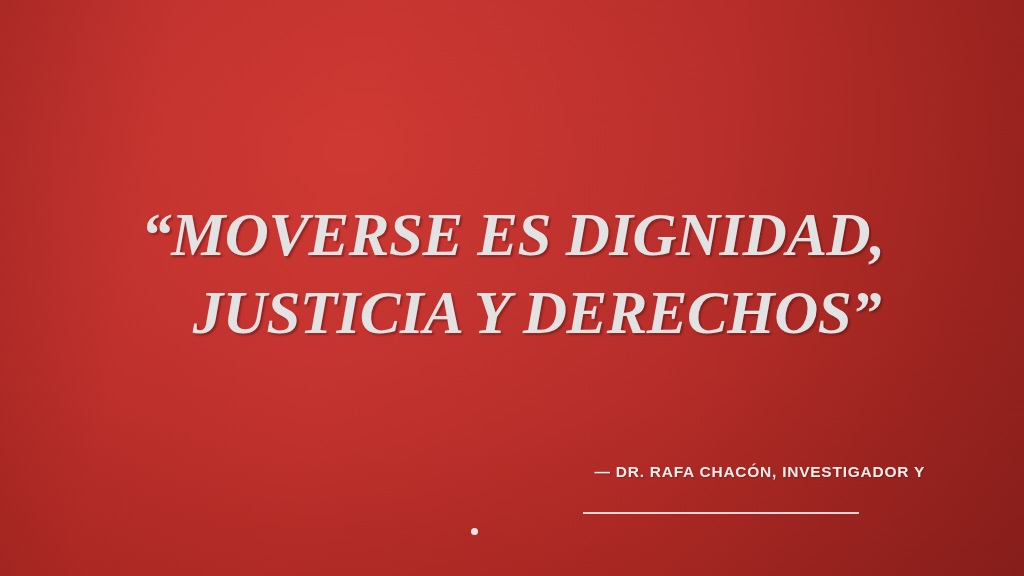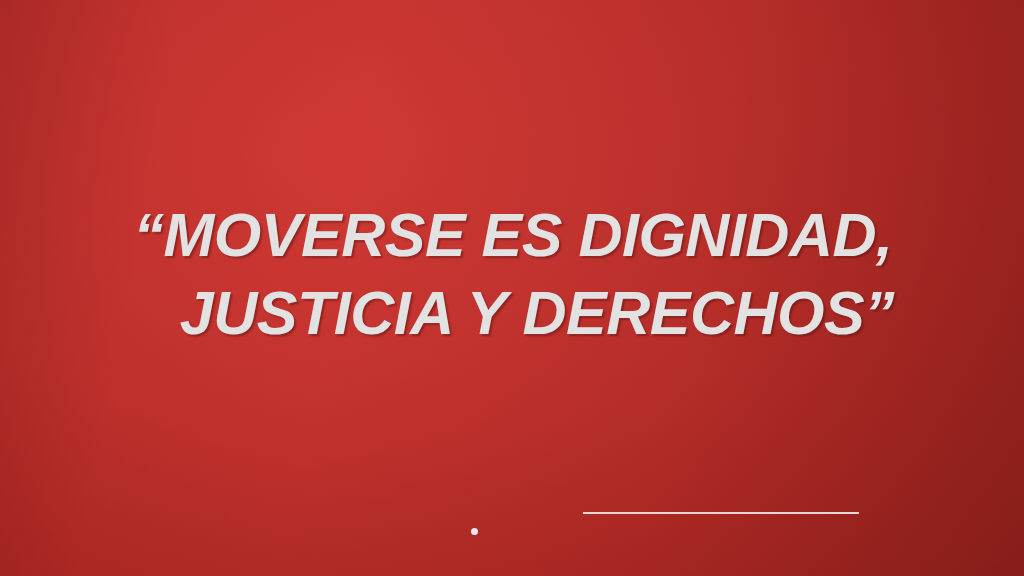--- a/index.html
+++ b/index.html
@@ -70,21 +70,21 @@
   #quote-block {
     position: absolute;
     left: 0;
     top: 196px;
     width: 1024px;
     text-align: center;
   }
   .quote-line {
     display: block;
     color: #e2e2e2;
-    font-family: Liberation Sans, sans-serif;
+    font-family: Liberation Serif, serif;
     font-weight: bold;
     font-style: italic;
     font-size: 61px;
     line-height: 78px;
     letter-spacing: -0.5px;
     white-space: nowrap;
     text-shadow:
       2px 2px 2px rgba(70,10,10,0.40),
       0 1px 0 rgba(255,255,255,0.06);
   }
@@ -139,19 +139,20 @@
   <div id="bg-shade"></div>
   <div id="bg-vignette"></div>
   <div id="bg-texture"></div>
 
   <div id="quote-block">
     <span class="quote-line" id="quote-line-1">“MOVERSE ES DIGNIDAD,</span>
     <span class="quote-line" id="quote-line-2">JUSTICIA Y DERECHOS”</span>
   </div>
 
   <div id="attribution-block">
+    <span class="attr-line">— DR. RAFA CHACÓN, INVESTIGADOR Y</span>
   </div>
 
   <div id="attribution-rule"></div>
 
   <div id="bullet-point"></div>
 
 </div>
 
 </body></html>

